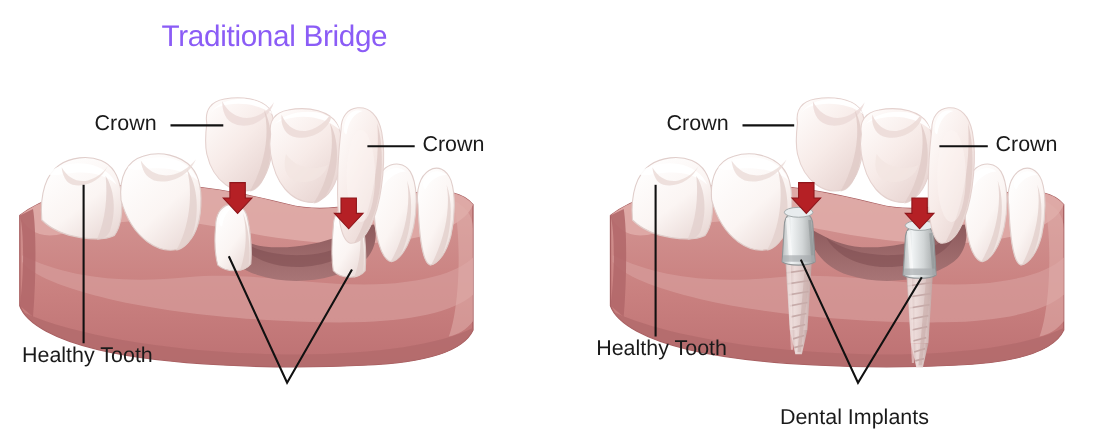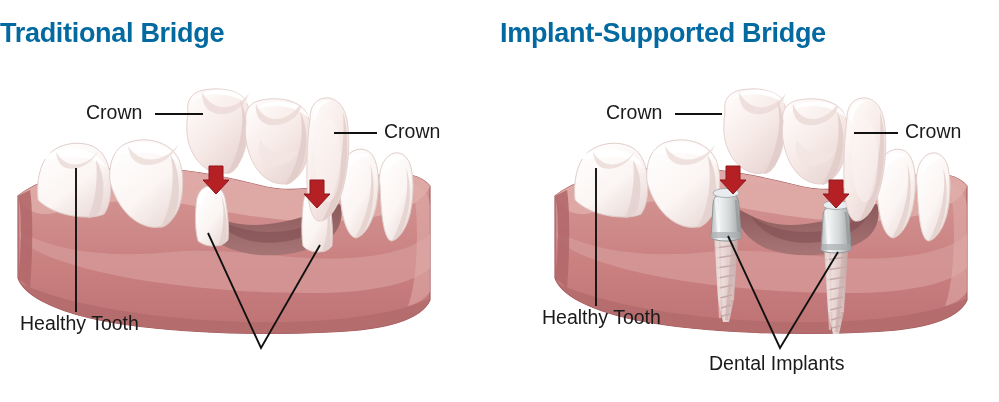--- a/index.html
+++ b/index.html
@@ -26,23 +26,24 @@
     height: 402px;
   }
   #panel-traditional { left: 0; }
   #panel-implant { left: 500px; }
 
   .panel-title {
     position: absolute;
     top: 18px;
     left: 0;
     width: 499px;
+    text-align: center;
     font-size: 27px;
-    font-weight: bold;
-    color: #0369a1;
+    font-weight: normal;
+    color: #8b5cf6;
     letter-spacing: -0.3px;
     font-family: "Liberation Sans", sans-serif;
   }
 
   .label {
     position: absolute;
     font-size: 19.5px;
     color: #1a1a1a;
     white-space: nowrap;
     font-family: "Liberation Sans", sans-serif;
@@ -308,21 +309,20 @@
     <div class="label" style="left:86px; top:101px;">Crown</div>
 
     <div class="label" style="left:384px; top:120px;">Crown</div>
 
     <div class="label" style="left:20px; top:312px;">Healthy Tooth</div>
 
   </div>
 
   <div class="panel" id="panel-implant">
 
-    <div class="panel-title">Implant-Supported Bridge</div>
 
     <svg class="art" viewBox="0 0 499 402">
       <defs>
         <linearGradient id="gumFaceR" x1="0" y1="0" x2="0" y2="1">
           <stop offset="0%" stop-color="#d59997"></stop>
           <stop offset="60%" stop-color="#c9807f"></stop>
           <stop offset="100%" stop-color="#bd7173"></stop>
         </linearGradient>
         <linearGradient id="toothGradR" x1="0.15" y1="0" x2="0.9" y2="1">
           <stop offset="0%" stop-color="#ffffff"></stop>
@@ -590,16 +590,16 @@
       <line class="leader" x1="96" y1="168" x2="96" y2="306"></line>
       <polyline class="leader" points="228,236 280,348 338,252"></polyline>
     </svg>
 
     <div class="label" style="left:106px; top:101px;">Crown</div>
 
     <div class="label" style="left:405px; top:120px;">Crown</div>
 
     <div class="label" style="left:42px; top:306px;">Healthy Tooth</div>
 
-    <div class="label" style="left:209px; top:352px;text-align:right;">Dental Implants</div>
+    <div class="label" style="left:209px; top:368px;text-align:right;">Dental Implants</div>
   </div>
 
 </div>
 
 </body></html>

